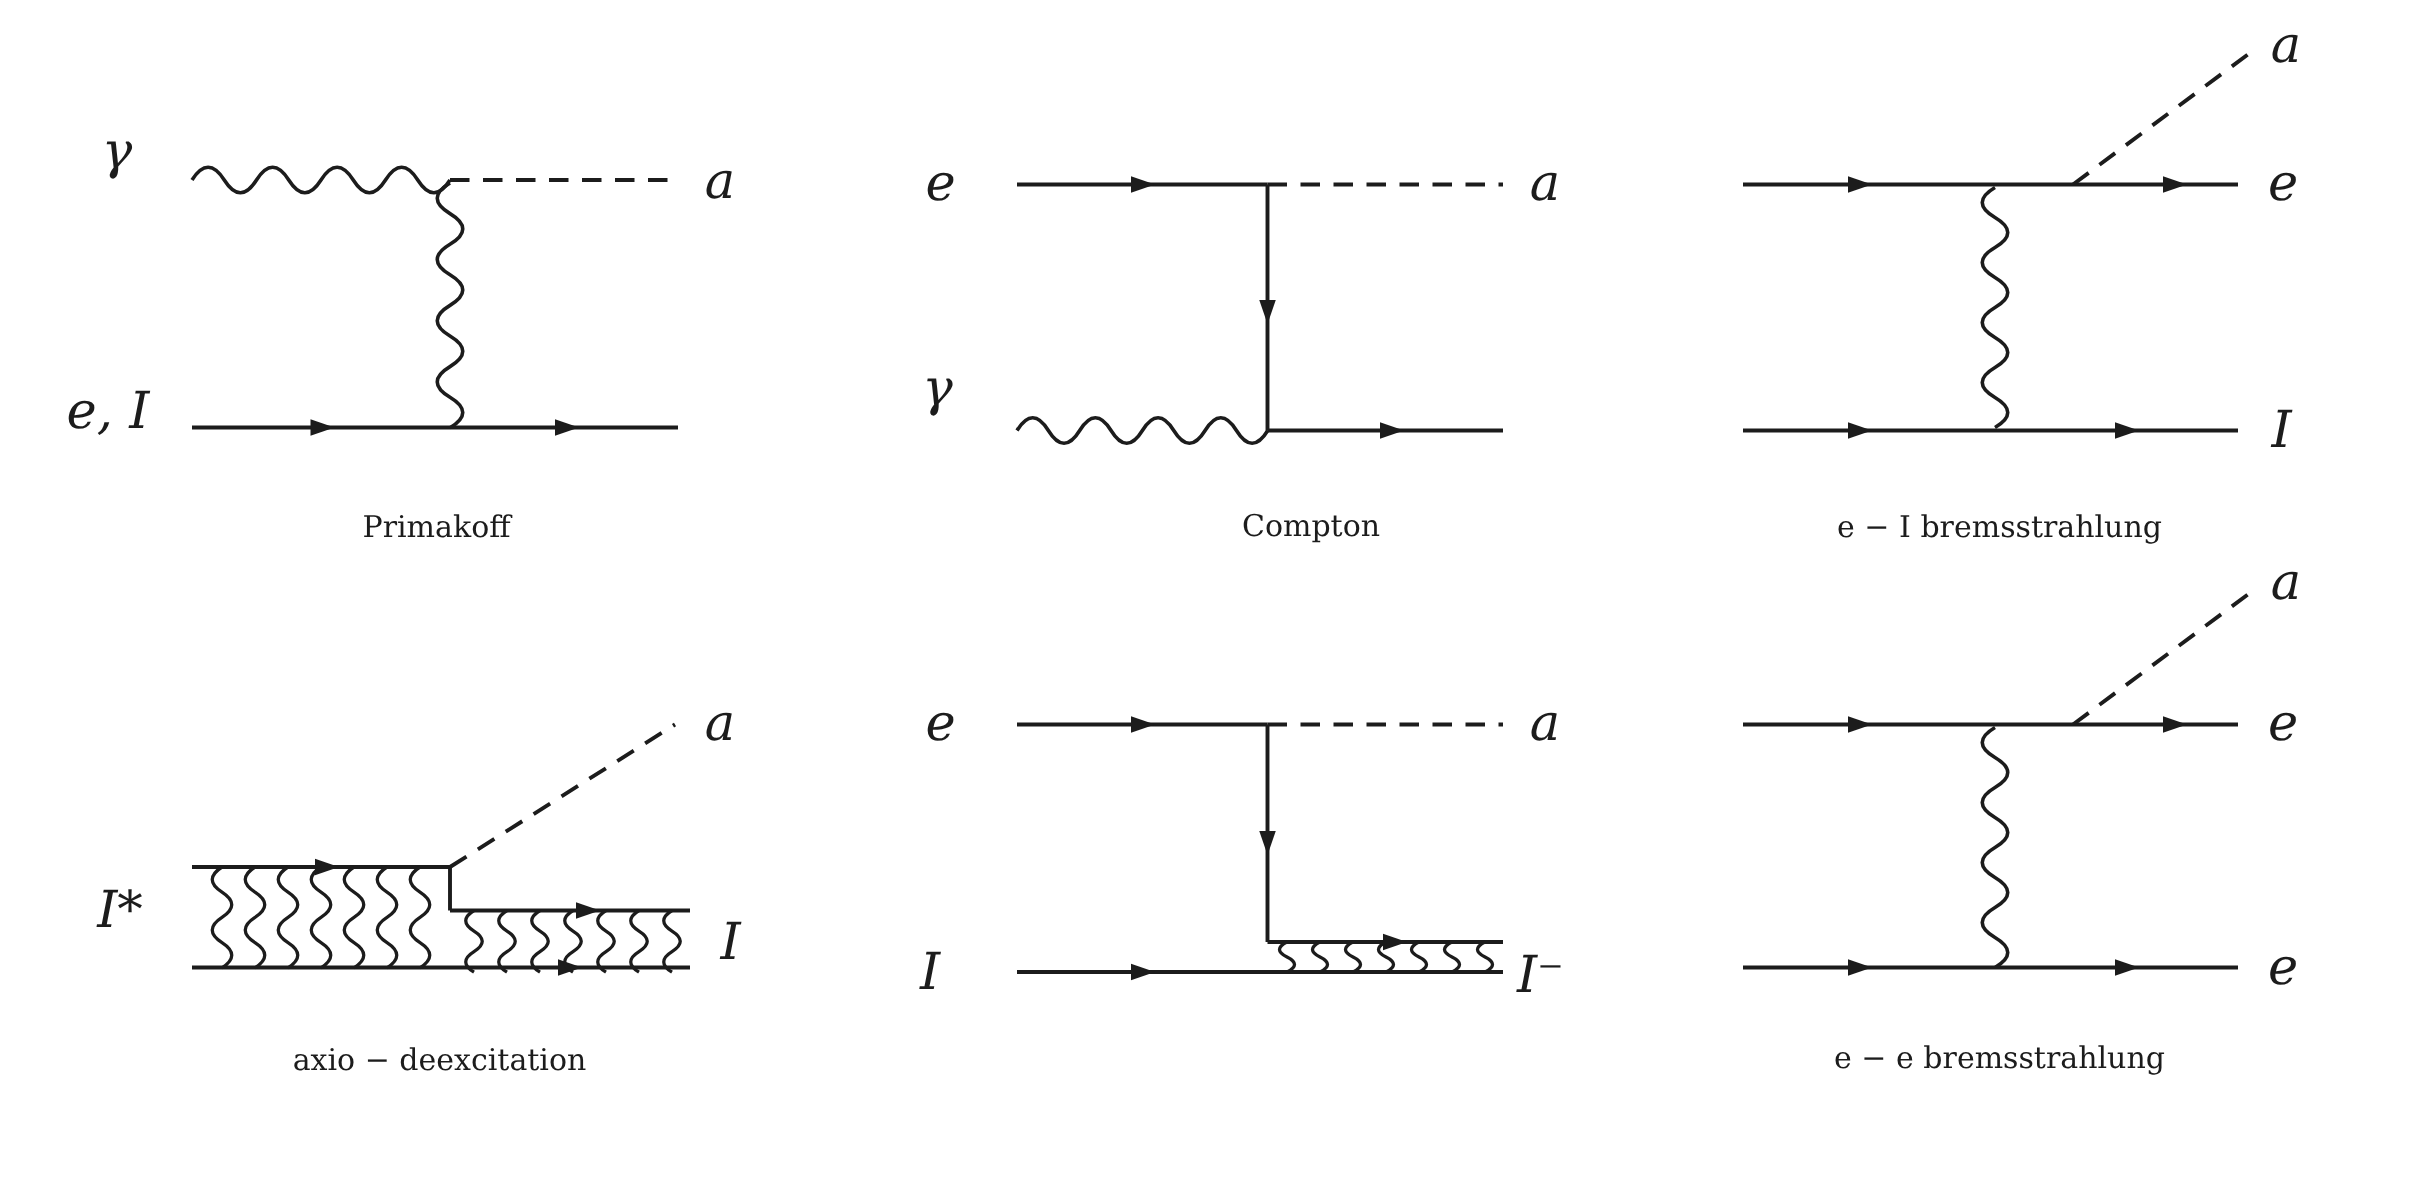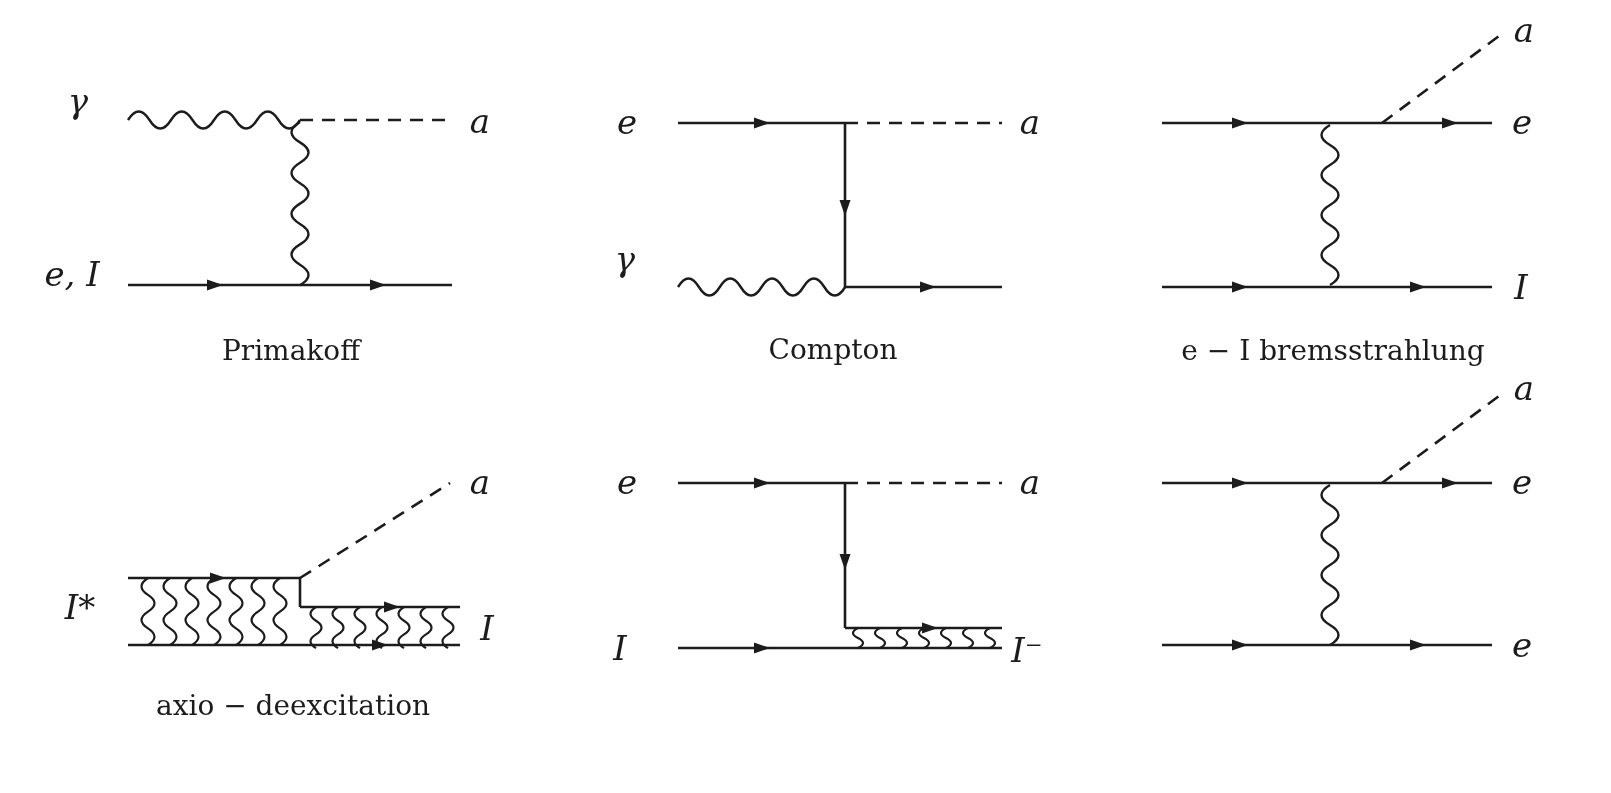--- a/index.html
+++ b/index.html
@@ -22,21 +22,21 @@
     position: absolute;
     transform: translate(-50%, -50%);
     font-style: italic;
     font-size: 34px;
     white-space: nowrap;
     line-height: 1;
   }
   .dtitle {
     position: absolute;
     transform: translate(-50%, -50%);
-    font-size: 28px;
+    font-size: 20px;
     white-space: nowrap;
     line-height: 1;
   }
 </style>
 </head>
 <body>
 
 <div class="figure">
 
   <svg width="1611" height="793" viewBox="0 0 1611 793">
@@ -129,17 +129,18 @@
   <div class="plabel" style="left:627px;top:482px">e</div>
   <div class="plabel" style="left:620px;top:648px">I</div>
   <div class="plabel" style="left:1030px;top:482px">a</div>
   <div class="plabel" style="left:1027px;top:650px">I⁻</div>
 
   <div class="plabel" style="left:1524px;top:388px">a</div>
   <div class="plabel" style="left:1522px;top:482px">e</div>
   <div class="plabel" style="left:1522px;top:645px">e</div>
 
   <div class="dtitle" style="left:291px;top:351px">Primakoff</div>
-  <div class="dtitle" style="left:833px;top:350px">Compton</div>
+  <div class="dtitle" style="left:874px;top:350px">Compton</div>
   <div class="dtitle" style="left:1333px;top:351px">e − I  bremsstrahlung</div>
   <div class="dtitle" style="left:293px;top:706px">axio − deexcitation</div>
+  <div class="dtitle" style="left:1333px;top:705px">e − e  bremsstrahlung</div>
 
 </div>
 
 </body></html>

